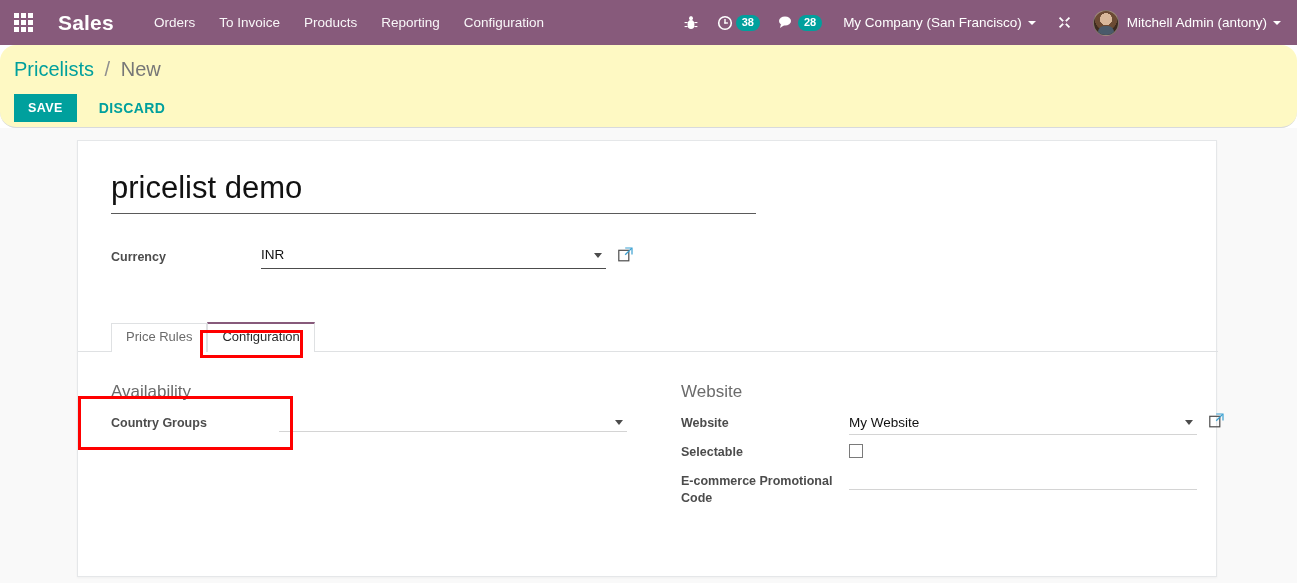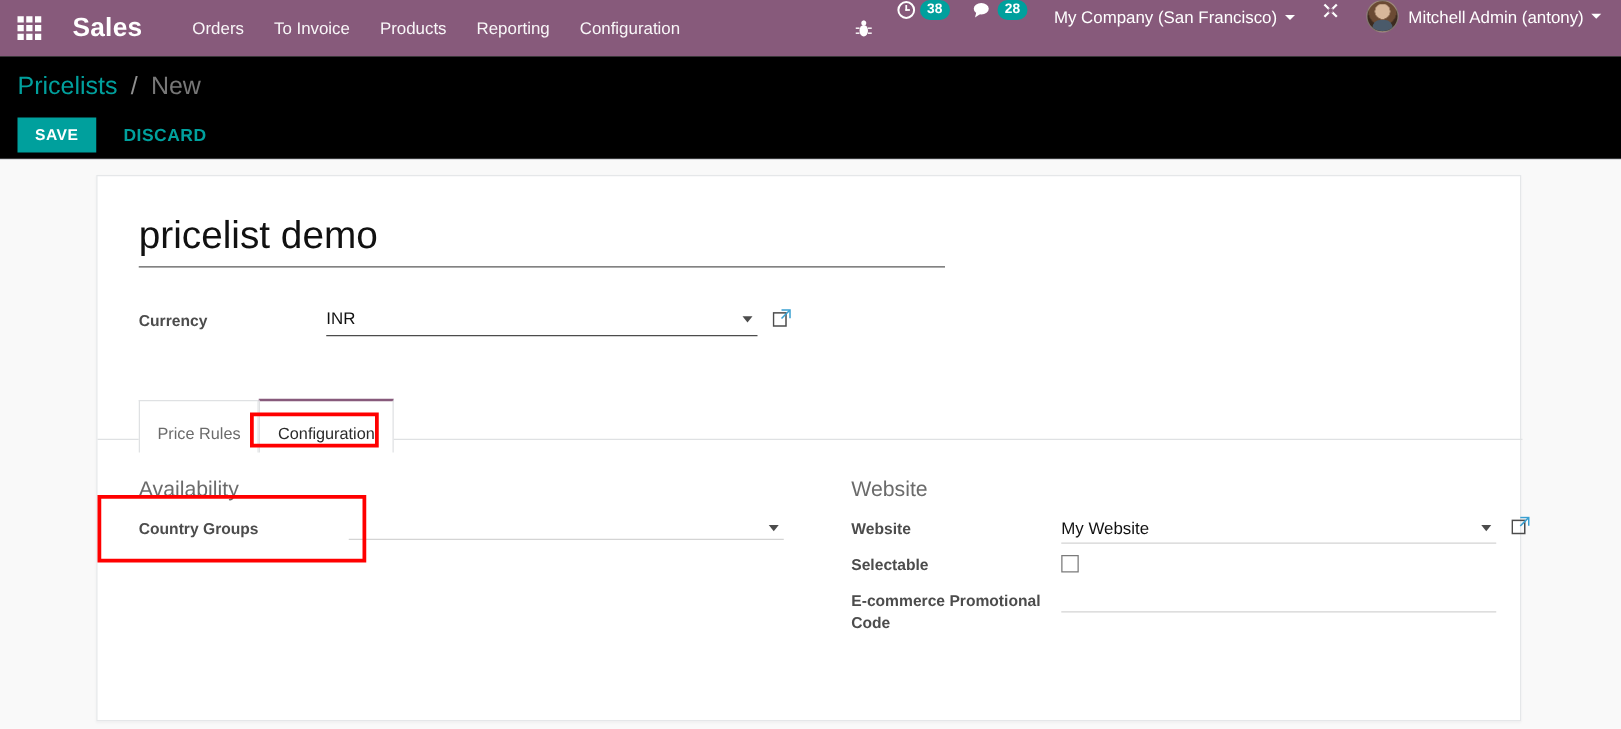--- a/index.html
+++ b/index.html
@@ -41,21 +41,21 @@
     color: #ffffff; cursor: pointer;
   }
   .nav-menu { display: flex; align-items: center; gap: 0px; }
   .nav-menu .nav-item {
     font-size: 13.5px; color: #ffffff;
     padding: 6px 12px; cursor: pointer; white-space: nowrap;
     opacity: .95;
   }
 
   .nav-right {
-    margin-left: auto; display: flex; align-items: flex-start;
+    margin-left: auto; display: flex; align-items: center;
     padding-right: 12px; gap: 0px;
   }
   .sys-icon {
     display: flex; align-items: center; justify-content: center;
     padding: 0 10px; height: 45px; cursor: pointer; color: #fff;
   }
   .badge-wrap { display: flex; align-items: center; padding: 0 9px; cursor: pointer; position: relative; }
   .badge {
     background: #00A09D; color: #ffffff;
     font-size: 11px; font-weight: bold;
@@ -81,22 +81,23 @@
   .avatar::after {
     content:""; position:absolute; left:4px; right:4px; bottom:0; height:9px;
     background:#4a5a6a; border-radius:6px 6px 0 0;
   }
   .user-name { font-size: 13.5px; color: #fff; white-space: nowrap; }
 
   
   .control-panel {
     position: absolute; top: 45px; left: 0;
     width: 1297px; height: 83px;
-    background: #000000;
+    background: #fef9c3;
     border-bottom: 1px solid #d8dadd;
+    border-radius: 16px;
   }
   .breadcrumb {
     position: absolute; left: 14px; top: 12px;
     font-size: 20px; line-height: 24px;
   }
   .bc-link { color: #00A09D; cursor: pointer; }
   .bc-sep { color: #8f8f8f; margin: 0 5px; }
   .bc-current { color: #777777; }
 
   .btn-row { position: absolute; left: 14px; top: 48px; display: flex; align-items: center; }
@@ -163,25 +164,25 @@
   .notebook {
     position: absolute; left: 0; top: 180px; width: 1140px;
   }
   .tab-strip {
     display: flex; align-items: flex-end;
     padding-left: 33px; height: 31px;
     border-bottom: 1px solid #dfe1e3;
   }
   .tab {
     font-size: 13px; color: #6b6b6b;
-    padding: 18px 14px 7px 14px;
+    padding: 5px 14px 7px 14px;
     border: 1px solid transparent;
     border-bottom: none; cursor: pointer;
     background: transparent; line-height: 16px;
-    position: relative; top: 11px;
+    position: relative; top: 1px;
   }
   .tab.inactive { border-color: #dfe1e3 #dfe1e3 transparent #dfe1e3; background: #fff; }
   .tab.active {
     color: #2b2b2b; background: #ffffff;
     border-color: #875A7B #dfe1e3 transparent #dfe1e3;
     border-top-width: 2px;
   }
 
   
   .tab-pane { position: absolute; left: 0; top: 212px; width: 1140px; }

